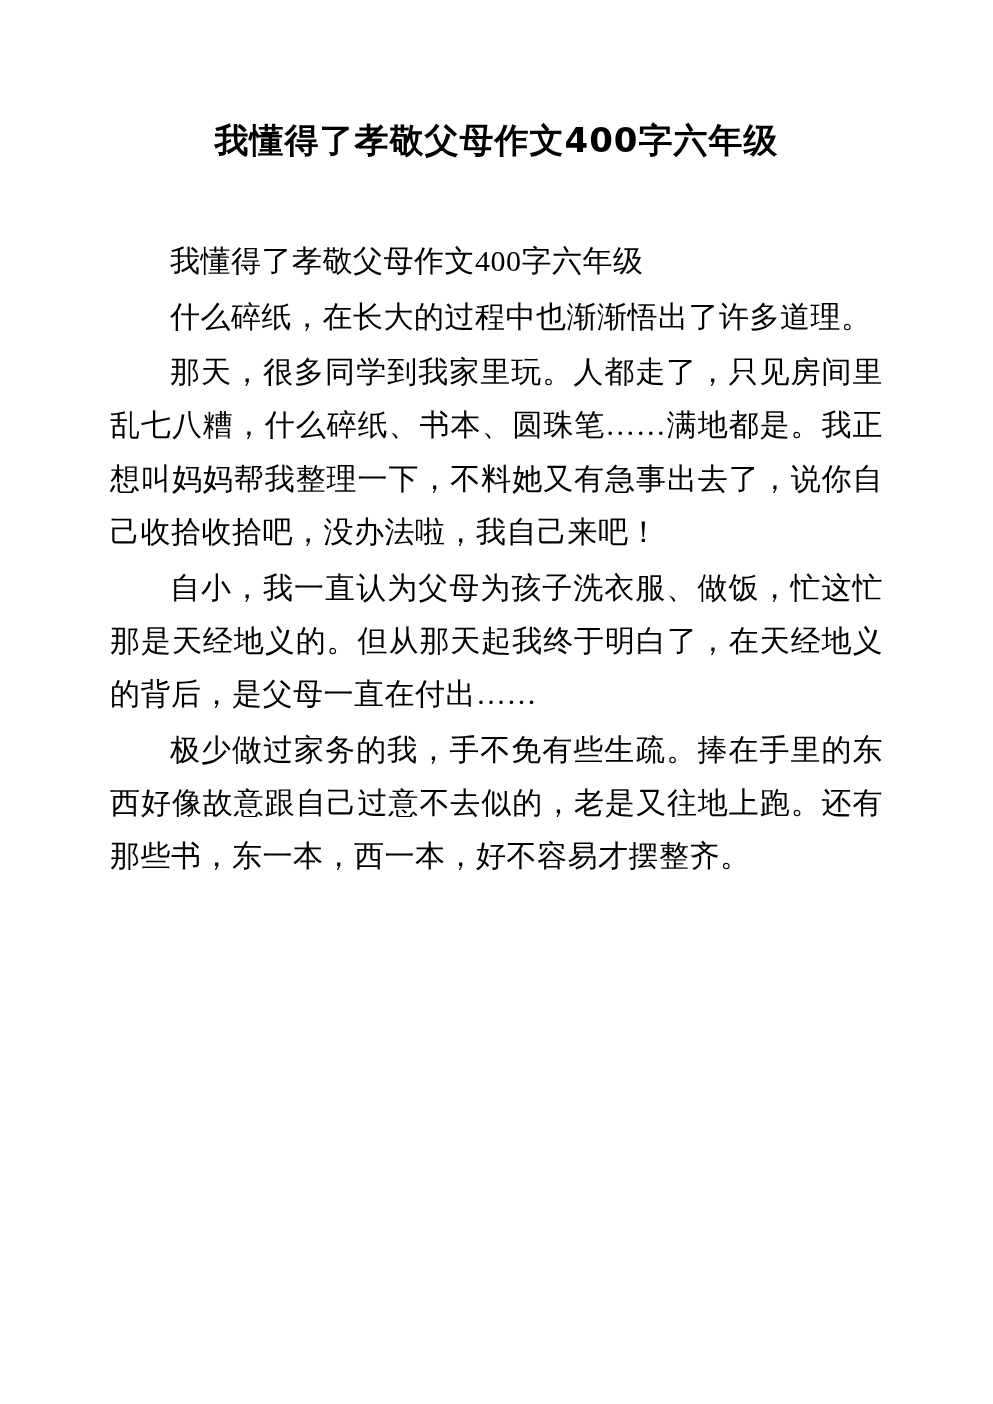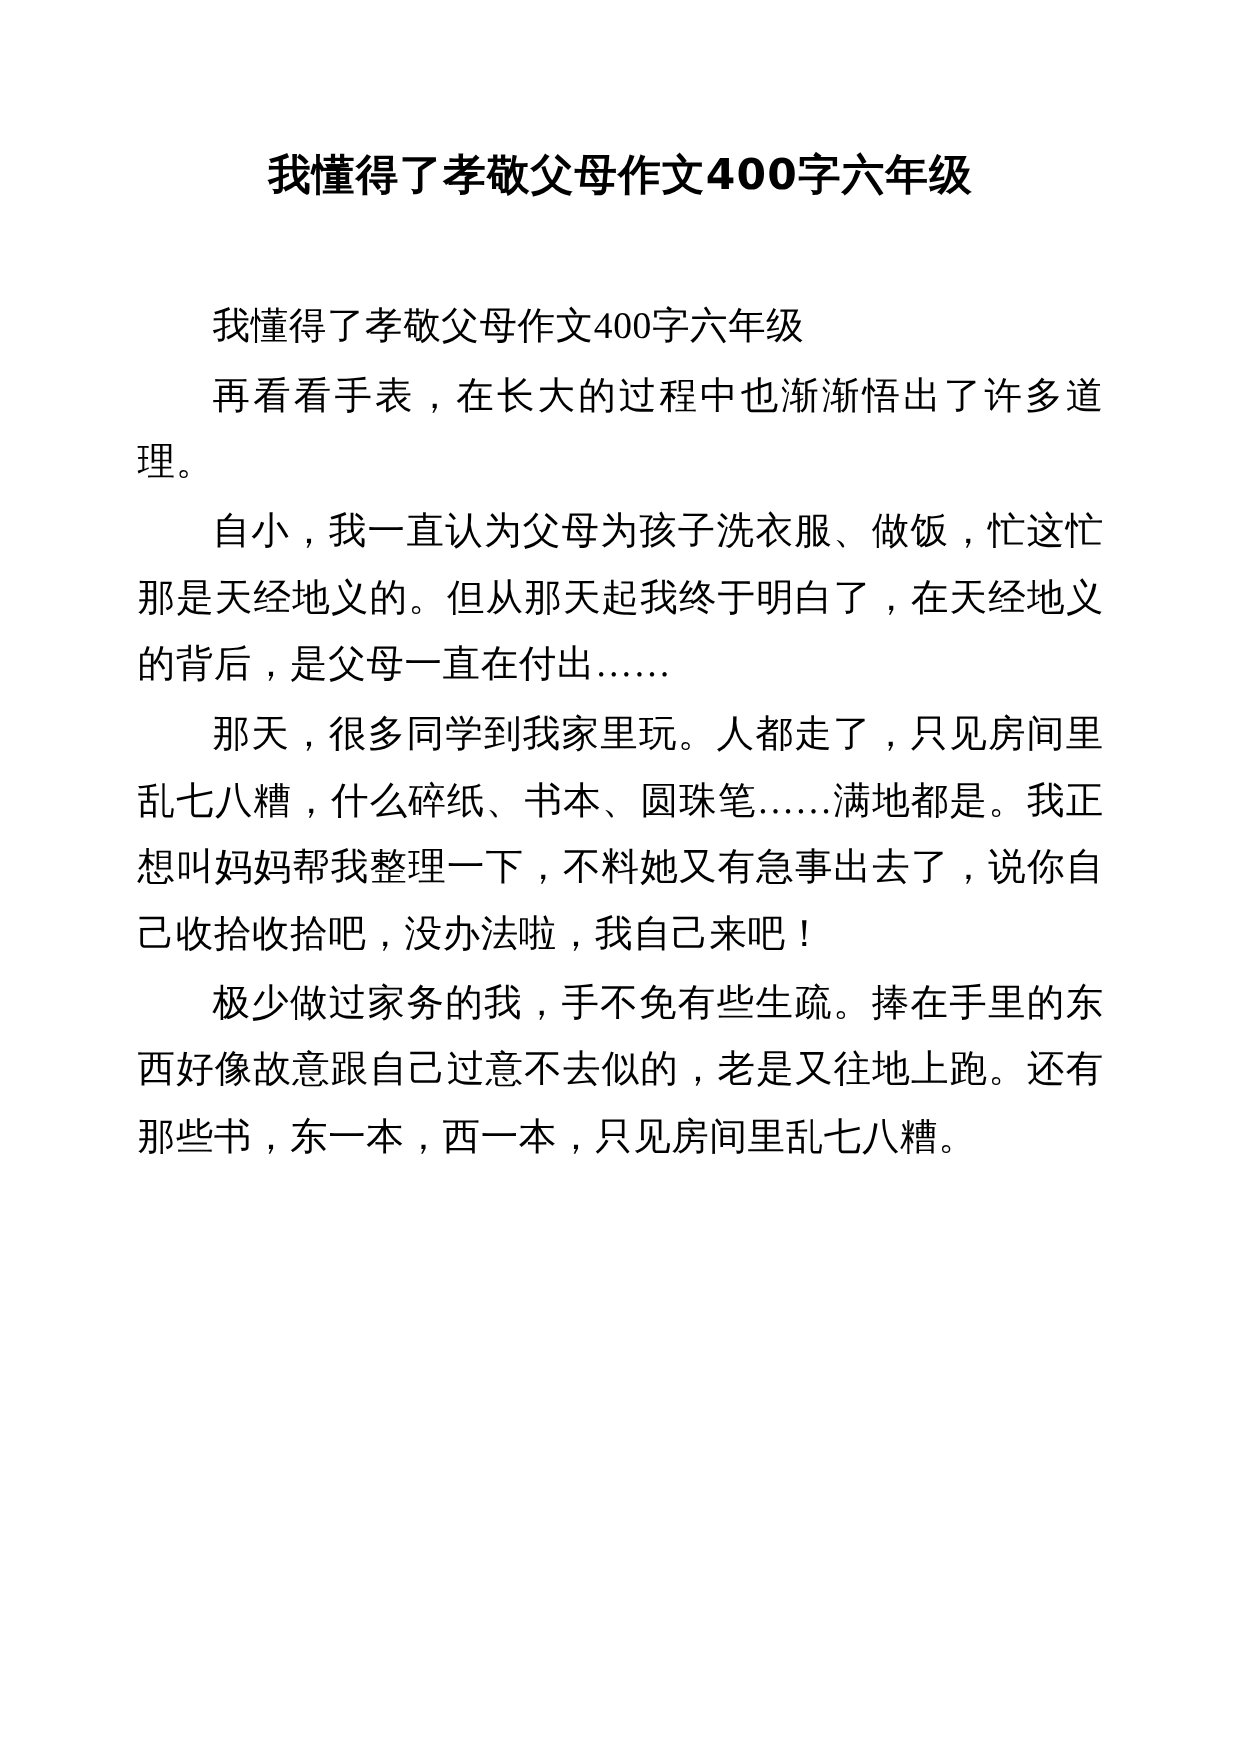--- a/index.html
+++ b/index.html
@@ -48,19 +48,19 @@
 </style>
 </head>
 <body>
 
 <div class="page">
 
   <h1 class="doc-title">我懂得了孝敬父母作文400字六年级</h1>
 
   <div class="body-block">
     <p class="para">我懂得了孝敬父母作文400字六年级</p>
-    <p class="para">再看看手表，在长大的过程中也渐渐悟出了许多道理。</p>
+    <p class="para">什么碎纸，在长大的过程中也渐渐悟出了许多道理。</p>
+    <p class="para">那天，很多同学到我家里玩。人都走了，只见房间里乱七八糟，什么碎纸、书本、圆珠笔……满地都是。我正想叫妈妈帮我整理一下，不料她又有急事出去了，说你自己收拾收拾吧，没办法啦，我自己来吧！</p>
     <p class="para">自小，我一直认为父母为孩子洗衣服、做饭，忙这忙那是天经地义的。但从那天起我终于明白了，在天经地义的背后，是父母一直在付出……</p>
-    <p class="para">那天，很多同学到我家里玩。人都走了，只见房间里乱七八糟，什么碎纸、书本、圆珠笔……满地都是。我正想叫妈妈帮我整理一下，不料她又有急事出去了，说你自己收拾收拾吧，没办法啦，我自己来吧！</p>
-    <p class="para">极少做过家务的我，手不免有些生疏。捧在手里的东西好像故意跟自己过意不去似的，老是又往地上跑。还有那些书，东一本，西一本，只见房间里乱七八糟。</p>
+    <p class="para">极少做过家务的我，手不免有些生疏。捧在手里的东西好像故意跟自己过意不去似的，老是又往地上跑。还有那些书，东一本，西一本，好不容易才摆整齐。</p>
   </div>
 
 </div>
 
 </body></html>

